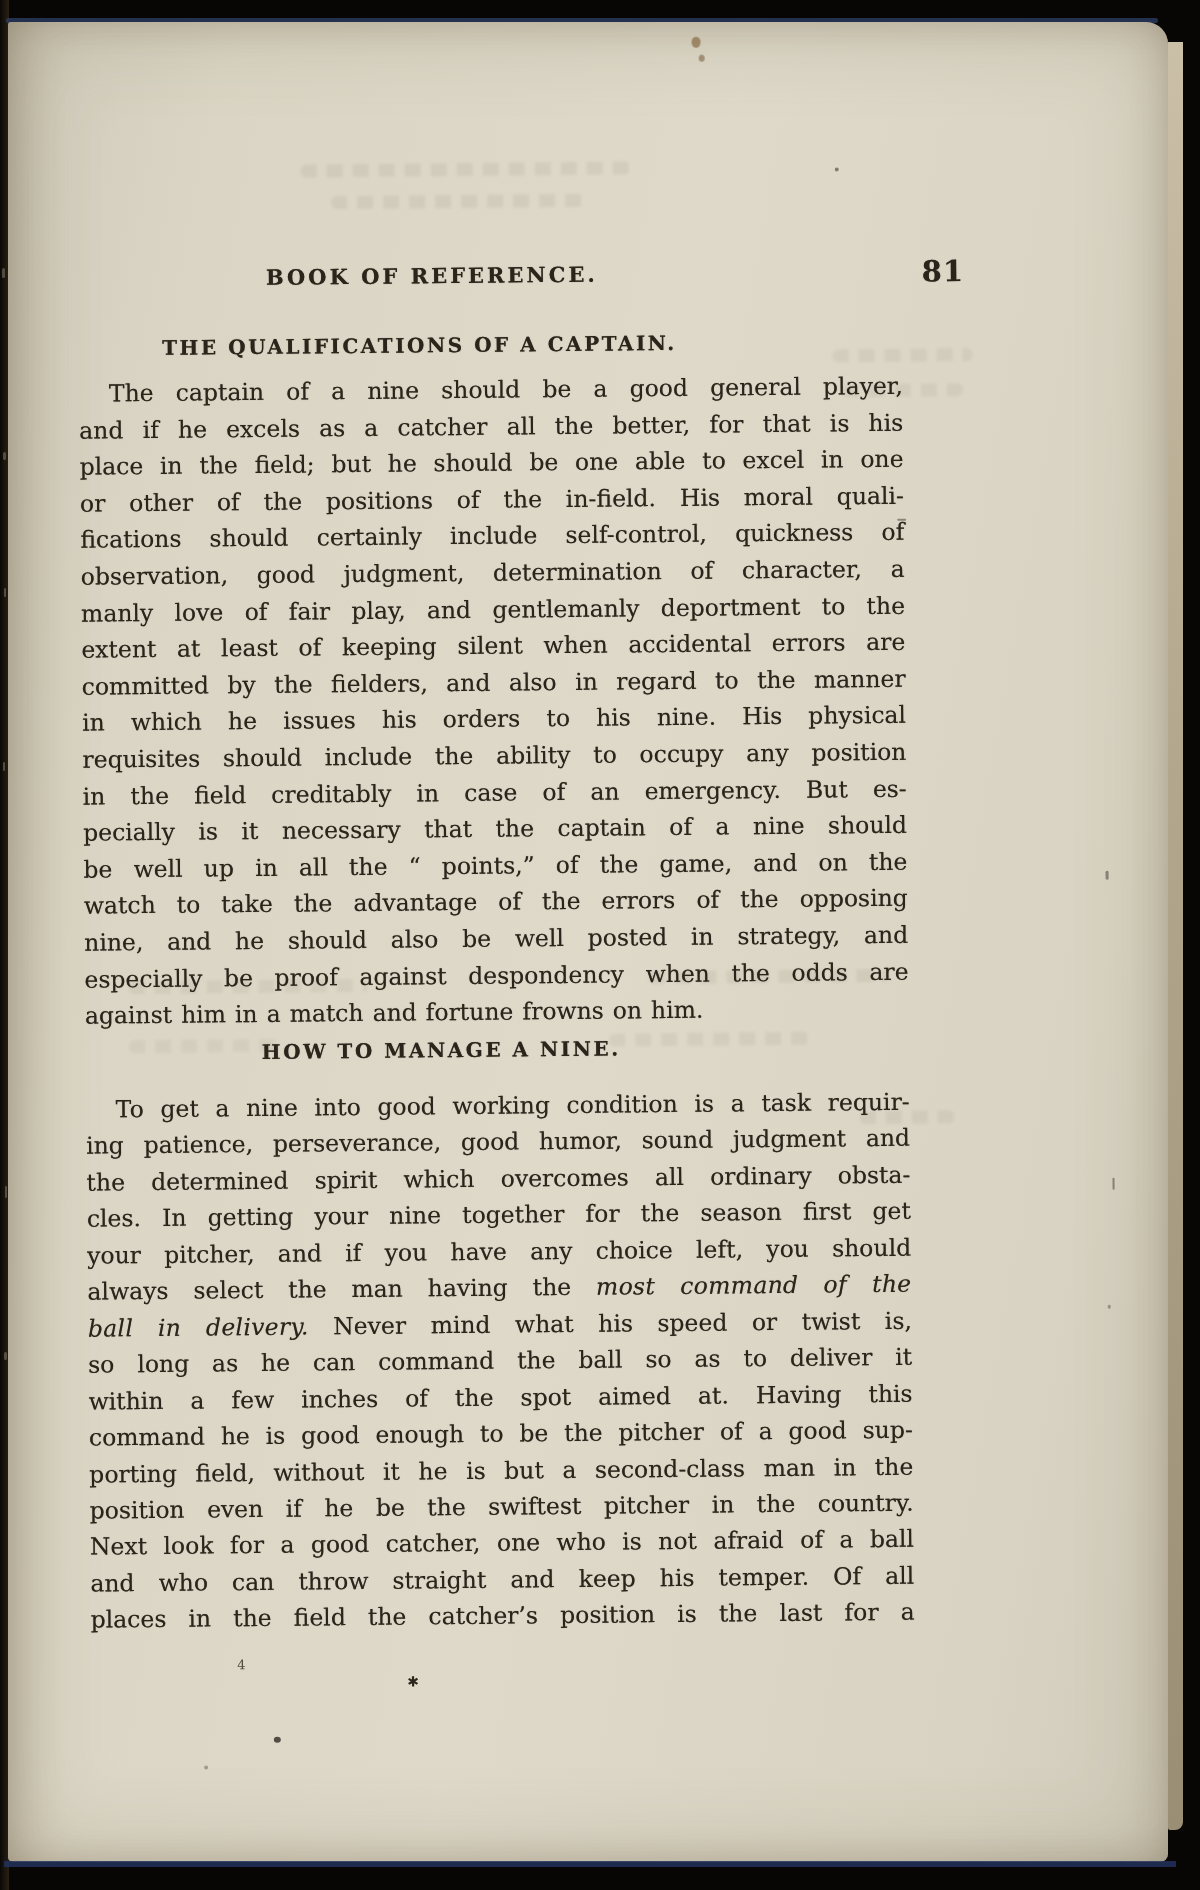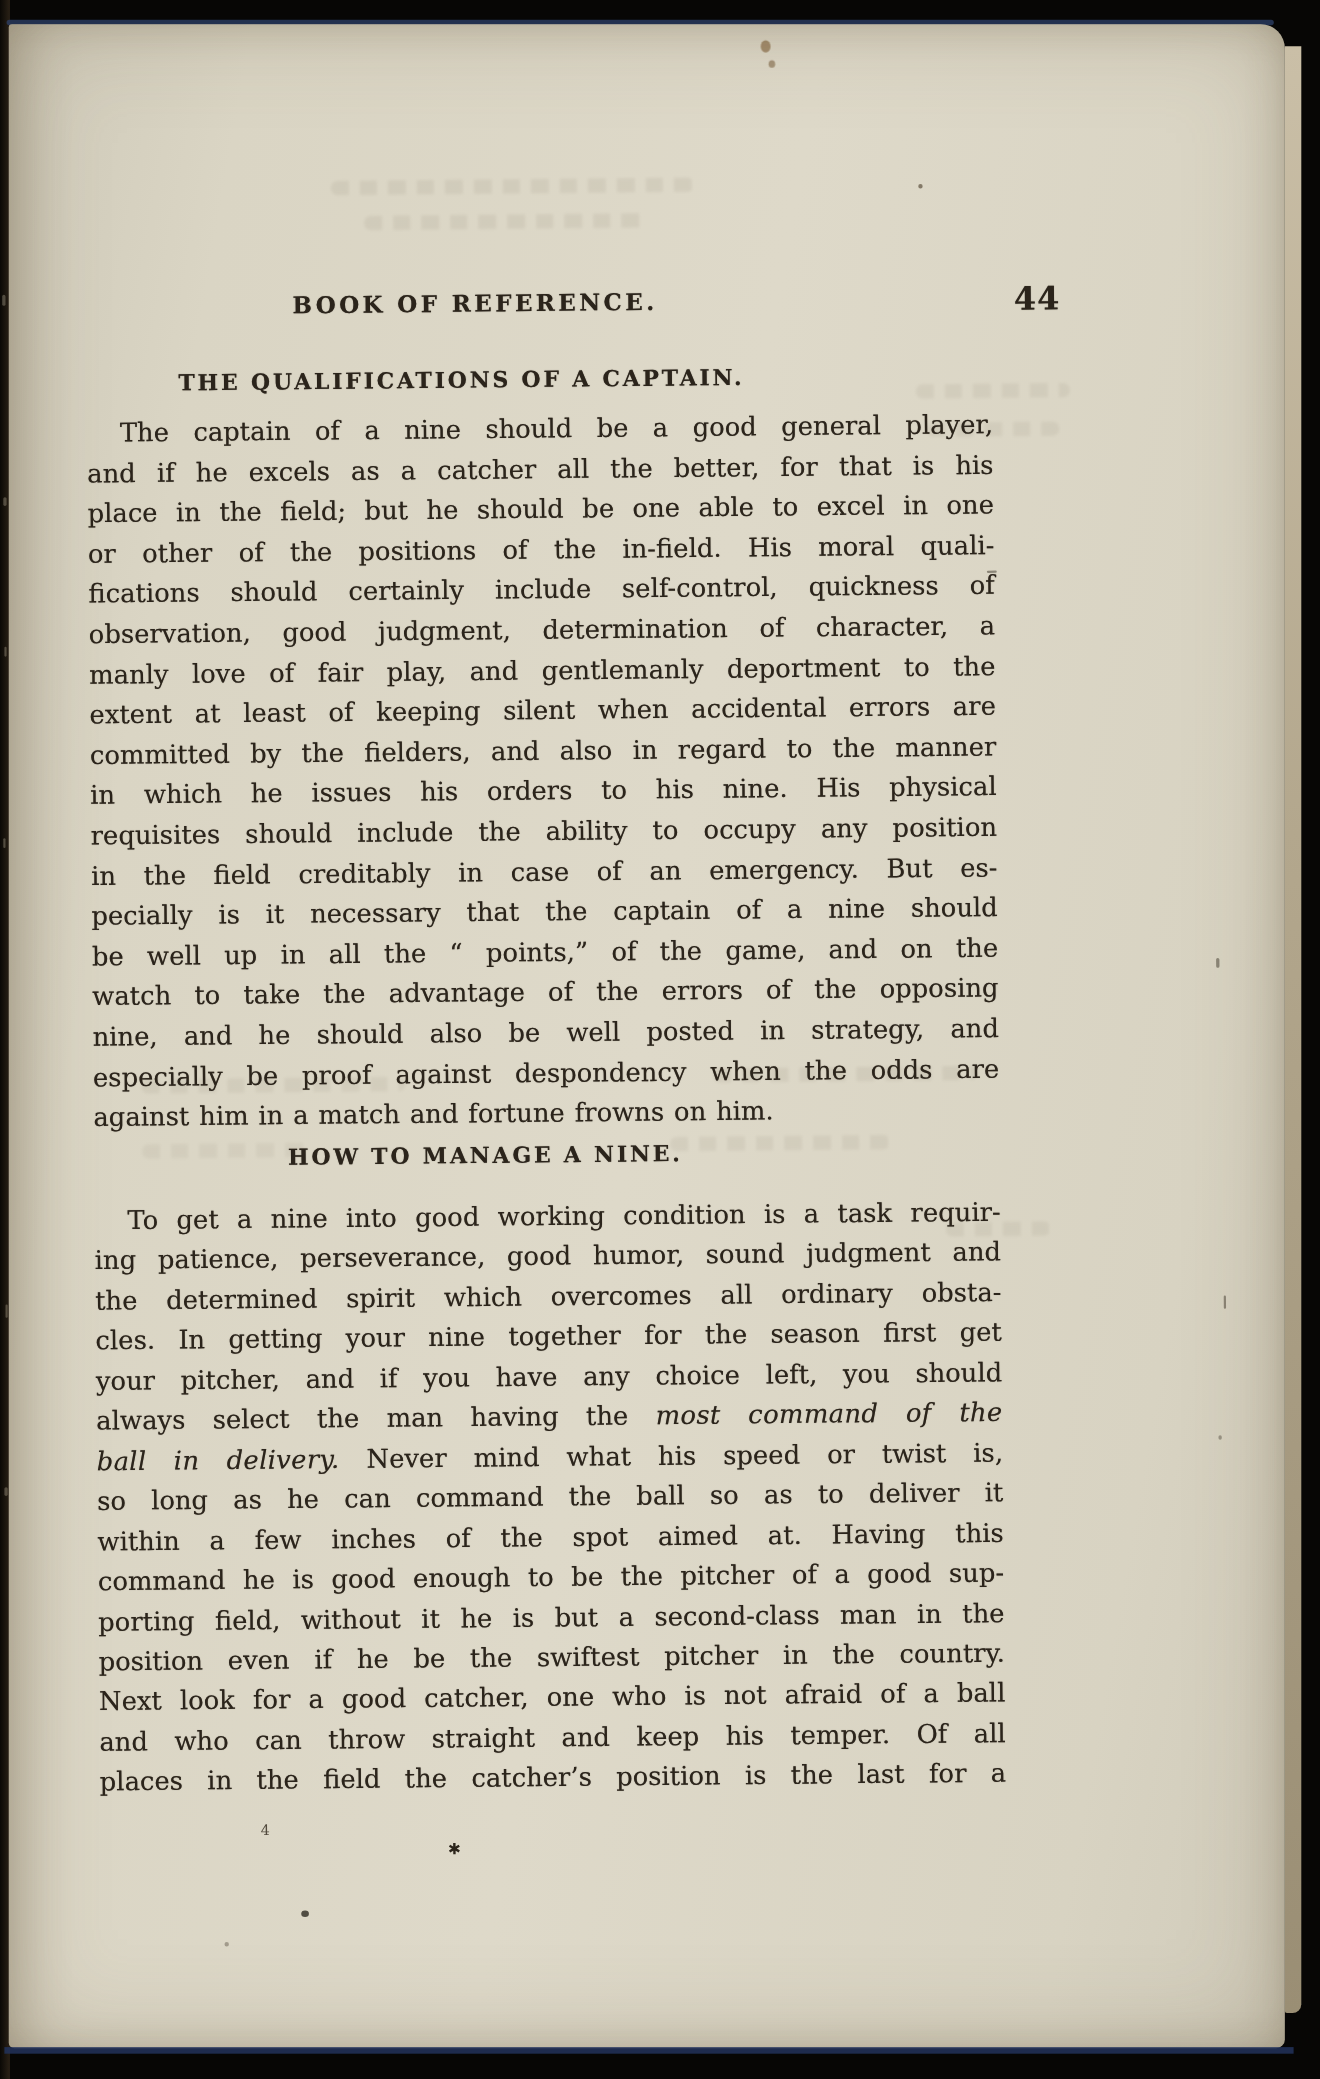--- a/index.html
+++ b/index.html
@@ -74,21 +74,21 @@
     <div class="ghost" style="left:330px;top:172px;width:260px;"></div>
     <div class="ghost" style="left:830px;top:330px;width:140px;opacity:.07;"></div>
     <div class="ghost" style="left:840px;top:365px;width:120px;opacity:.07;"></div>
     <div class="ghost" style="left:120px;top:955px;width:240px;opacity:.07;"></div>
     <div class="ghost" style="left:640px;top:950px;width:240px;opacity:.08;"></div>
     <div class="ghost" style="left:600px;top:1012px;width:200px;opacity:.07;"></div>
     <div class="ghost" style="left:120px;top:1014px;width:150px;opacity:.06;"></div>
     <div class="ghost" style="left:850px;top:1092px;width:95px;opacity:.07;"></div>
 
     <div class="running-head">BOOK OF REFERENCE.</div>
-    <div class="page-num">44</div>
+    <div class="page-num">81</div>
 
     <div class="sec-head" id="h0">THE QUALIFICATIONS OF A CAPTAIN.</div>
     <div class="sec-body" id="b0">
         <div class="tl indent"><span>The captain of a nine should be a good general player,</span></div>
         <div class="tl"><span>and if he excels as a catcher all the better, for that is his</span></div>
         <div class="tl"><span>place in the field; but he should be one able to excel in one</span></div>
         <div class="tl"><span>or other of the positions of the in-field. His moral quali-</span></div>
         <div class="tl"><span>fications should certainly include self-control, quickness of</span></div>
         <div class="tl"><span>observation, good judgment, determination of character, a</span></div>
         <div class="tl"><span>manly love of fair play, and gentlemanly deportment to the</span></div>

